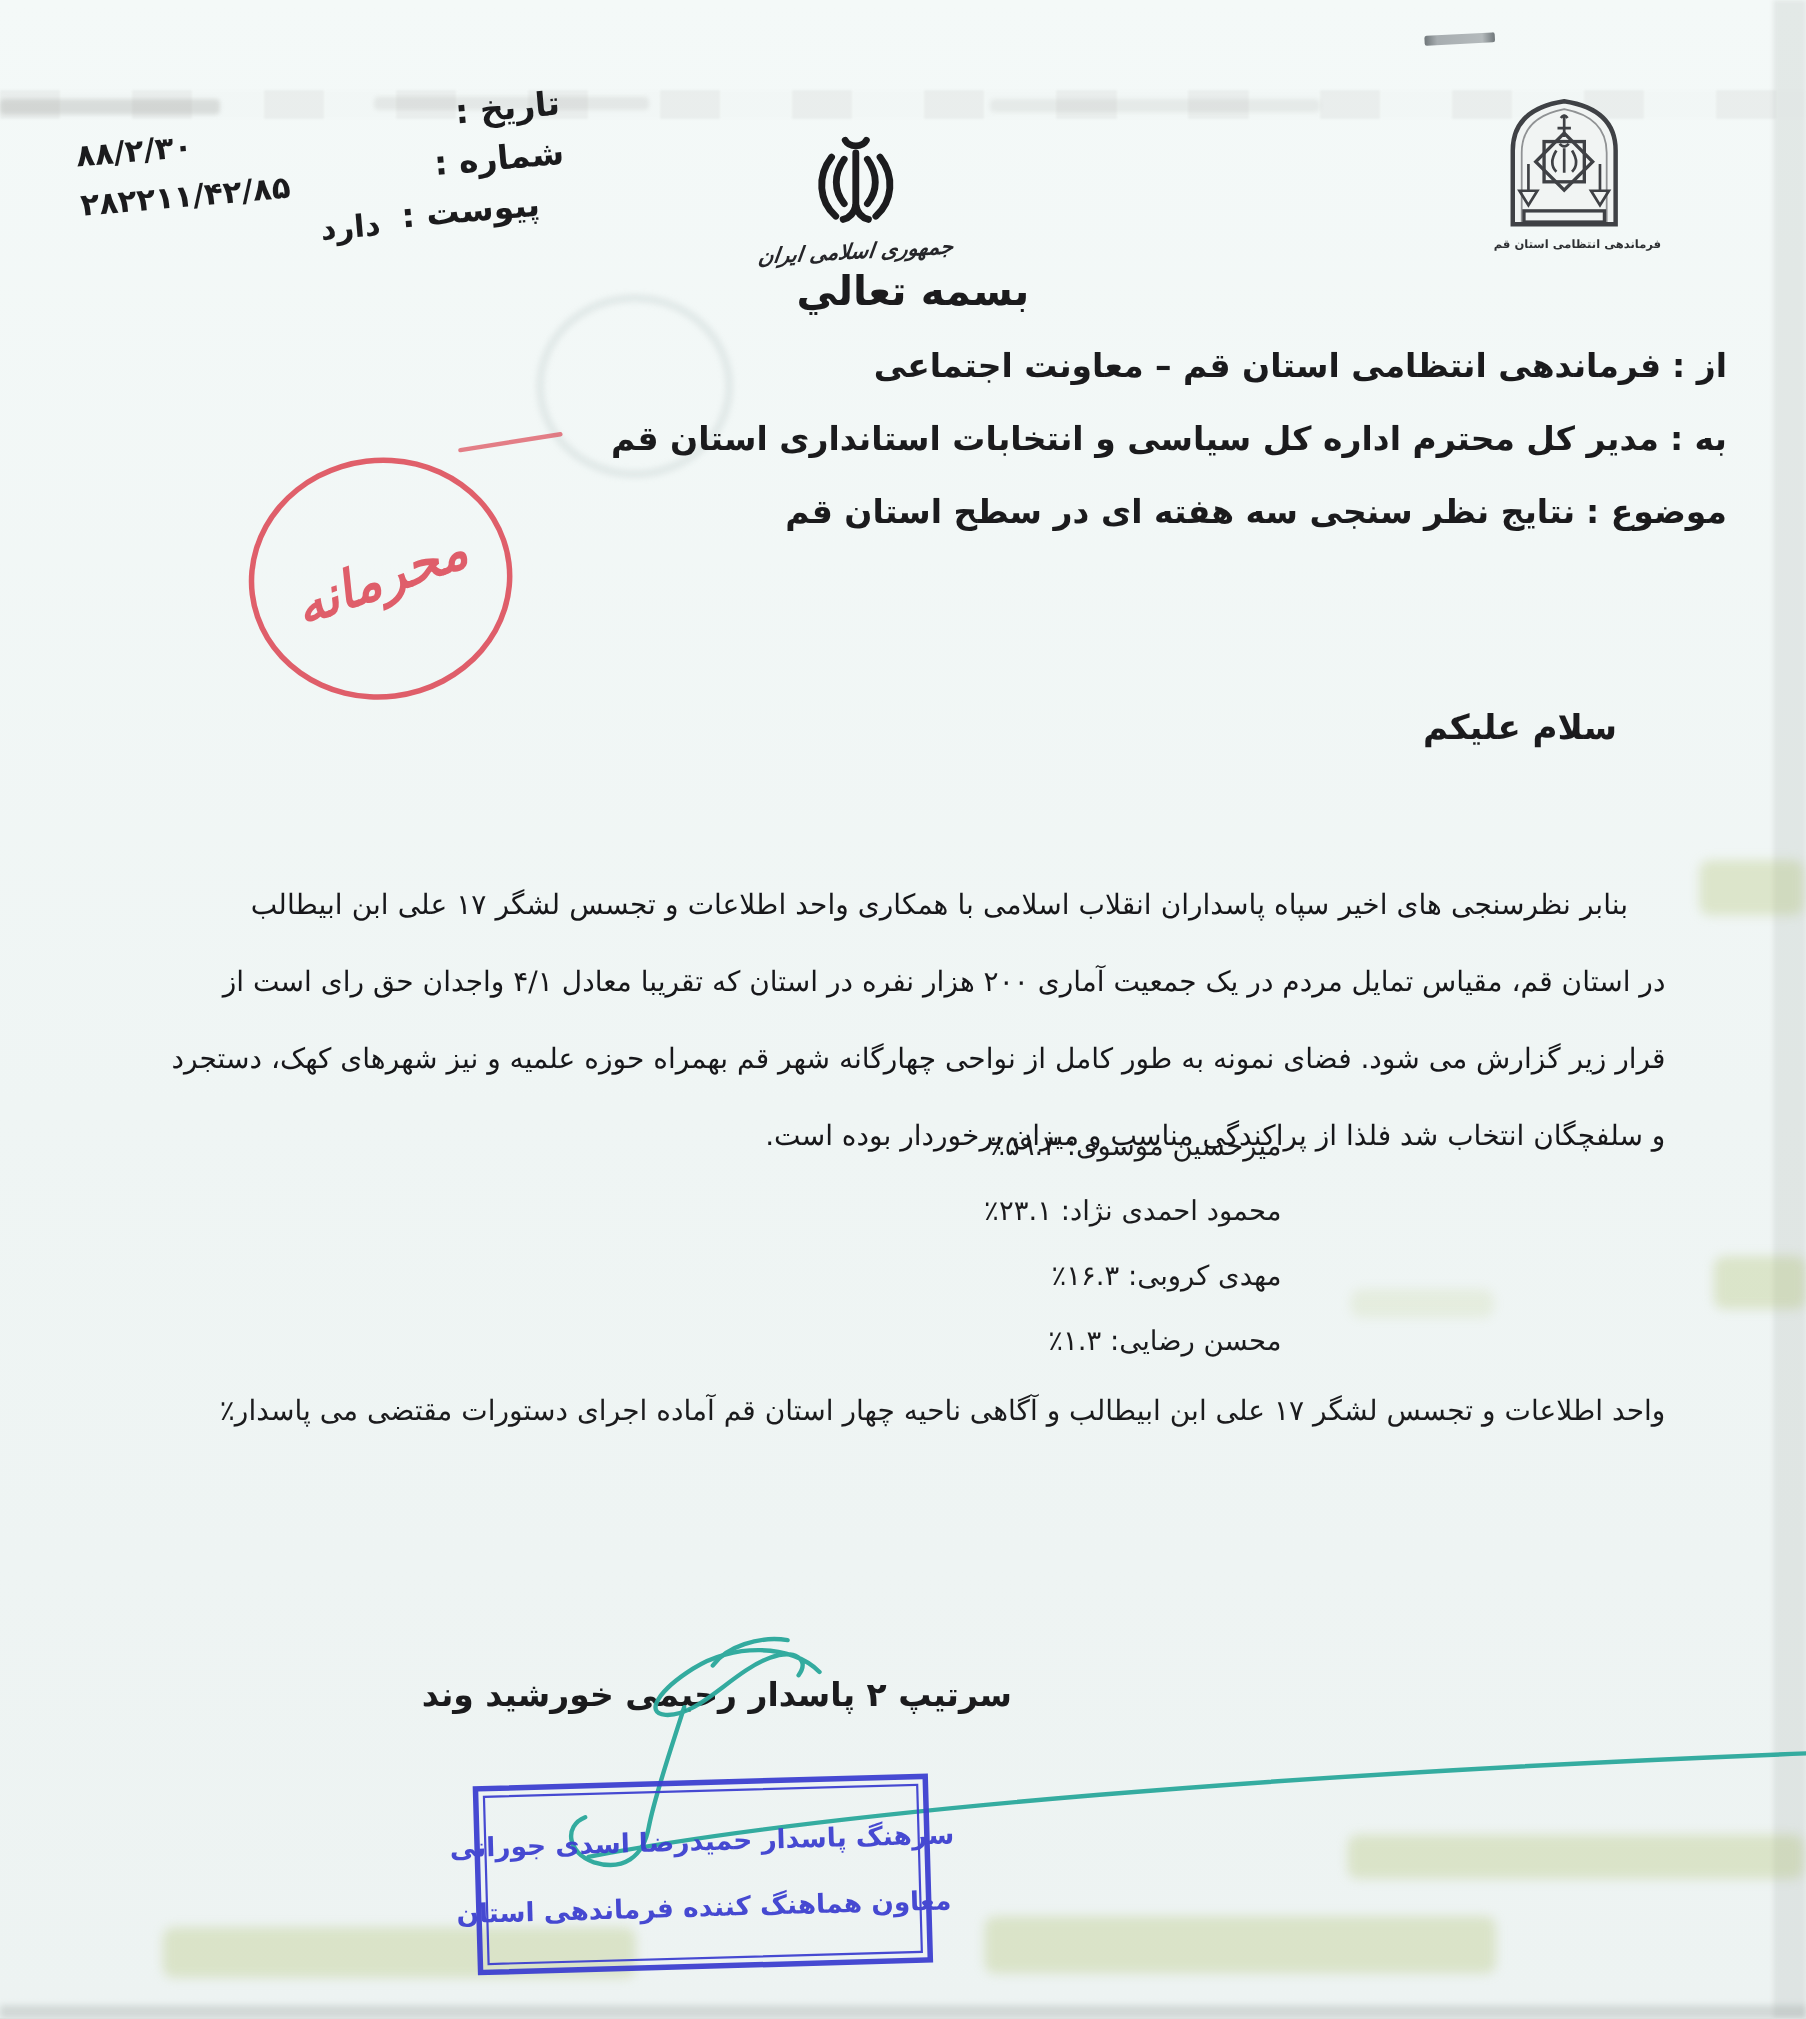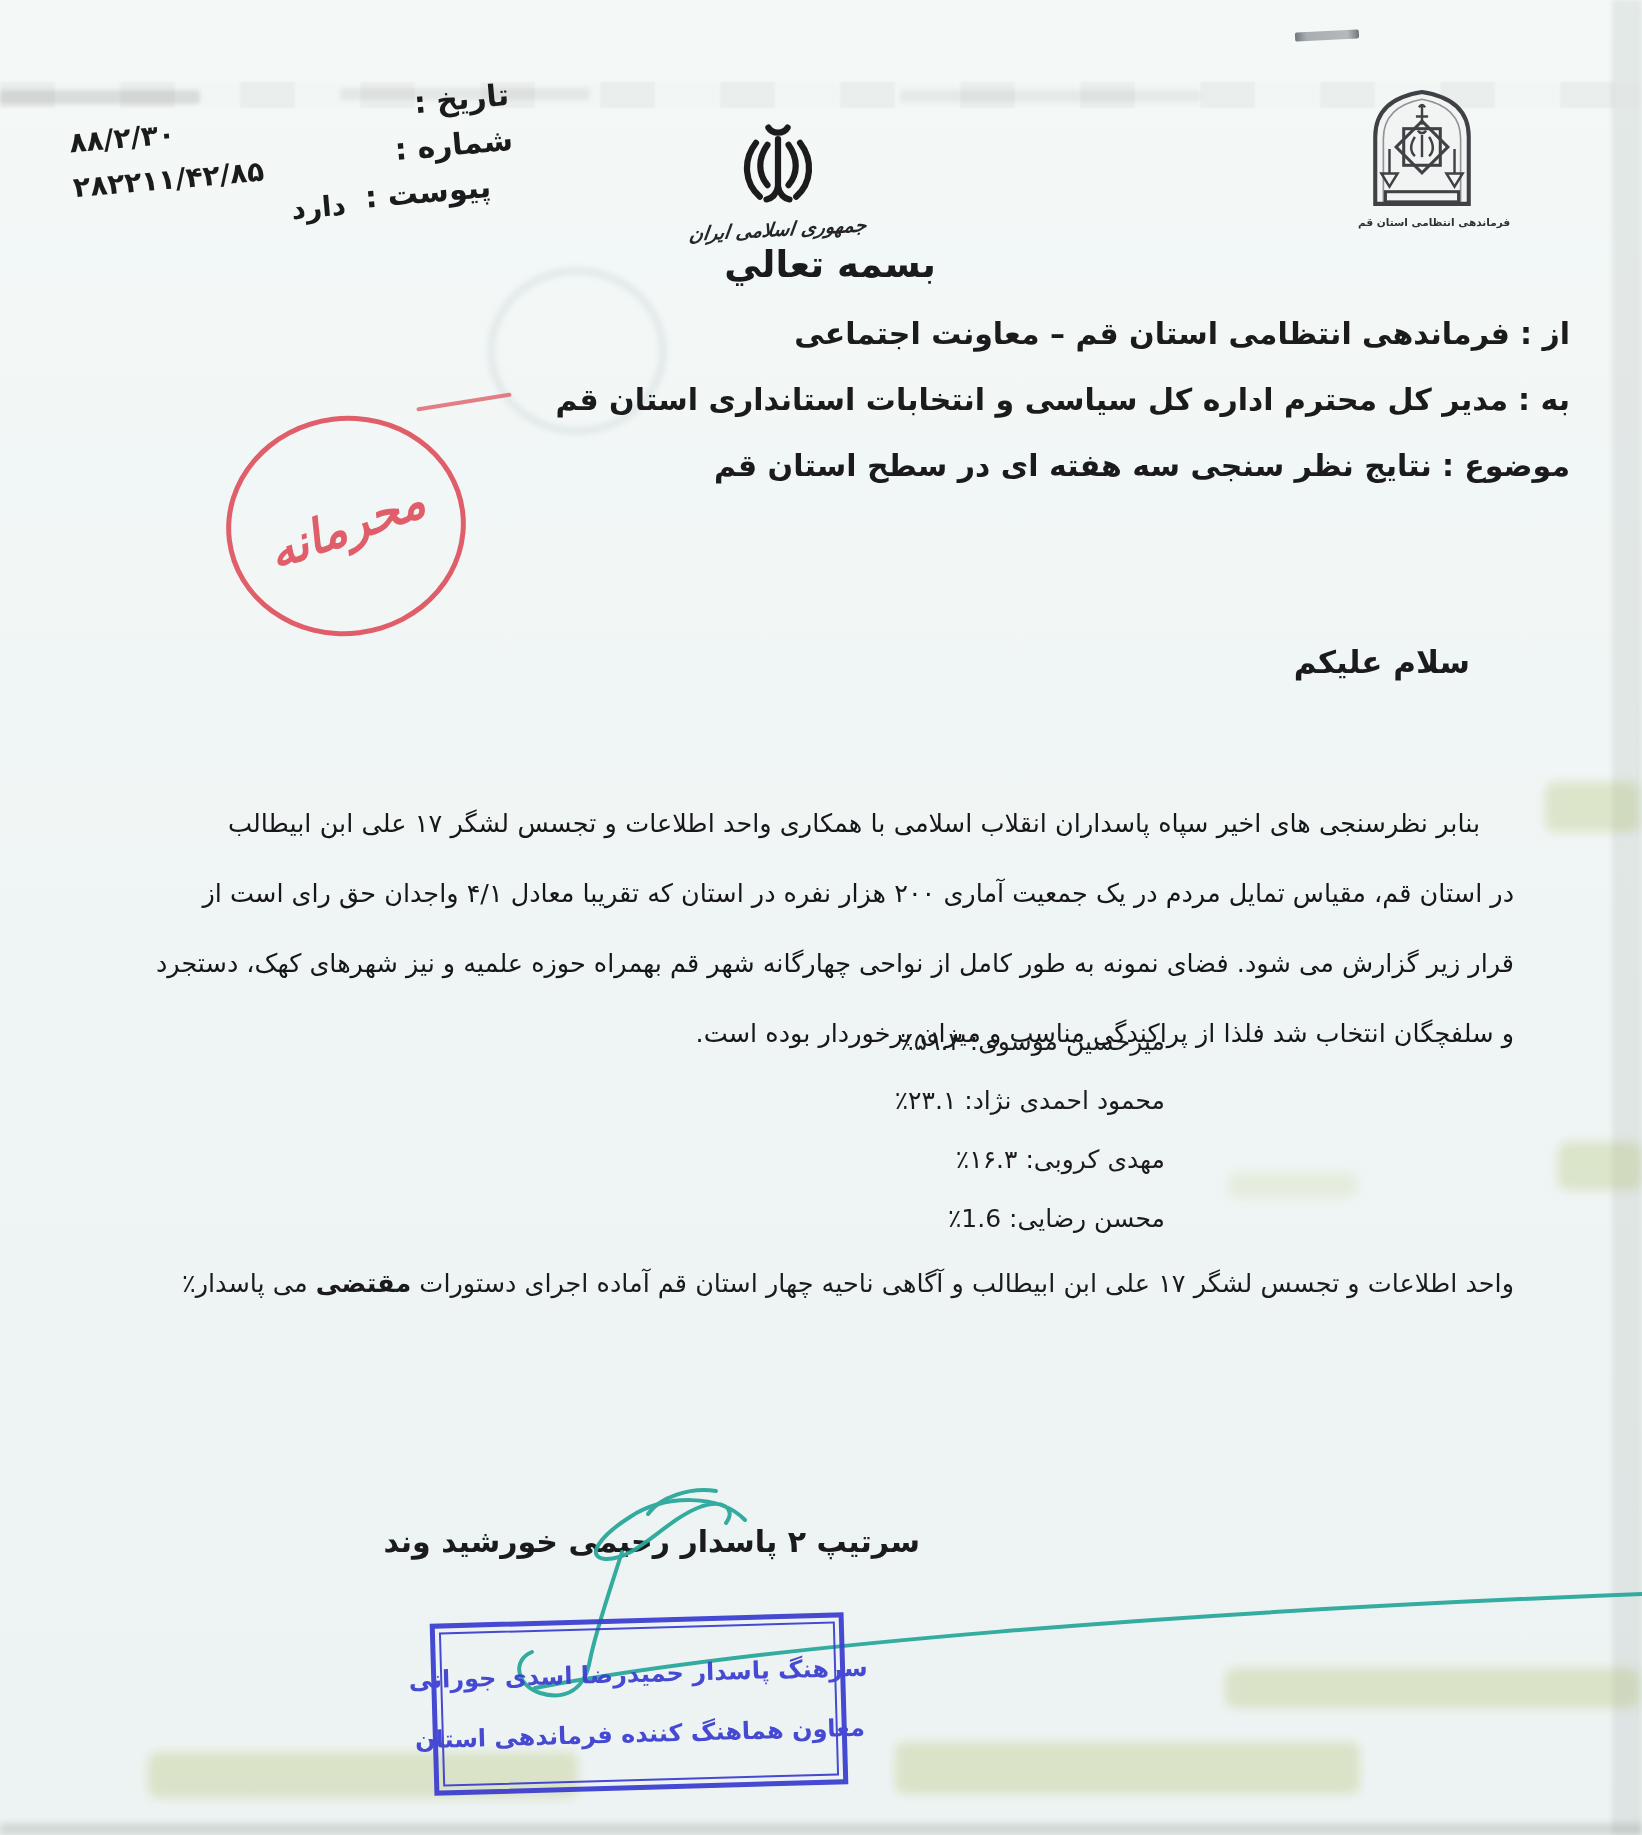--- a/index.html
+++ b/index.html
@@ -51,21 +51,21 @@
   .body-par{position:absolute;right:128px;top:788px;width:1286px;direction:rtl;font-size:25.5px;color:#17171a;}
   .bline{height:70px;line-height:70px;text-align:justify;text-align-last:justify;white-space:nowrap;}
   .bline.first{text-indent:34px;}
   .bline.last{text-align-last:right;}
   
   .polls{position:absolute;right:477px;top:1012px;direction:rtl;font-size:25px;text-align:right;}
   .poll-row{height:59px;line-height:59px;white-space:nowrap;}
   
   .closing{position:absolute;right:128px;top:1252px;width:1288px;direction:rtl;font-size:25.5px;
     height:62px;line-height:62px;text-align:justify;text-align-last:justify;white-space:nowrap;}
-  .closing b{font-weight:bold;}
+  .closing b{font-weight:normal;}
   
   .sig-title{position:absolute;right:742px;top:1428px;font-size:30px;font-weight:bold;direction:rtl;white-space:nowrap;}
   .sig-name{position:absolute;right:722px;top:1524px;font-size:30px;font-weight:bold;direction:rtl;white-space:nowrap;}
   .sig-svg{position:absolute;inset:0;pointer-events:none;}
   
   .blue-stamp{position:absolute;left:432px;top:1618px;width:414px;height:172px;transform:rotate(-1.6deg);
     border:5px solid #3c3fd0;opacity:.94;padding:4px;}
   .blue-inner{width:100%;height:100%;border:2px solid #3c3fd0;display:flex;flex-direction:column;
     justify-content:space-evenly;align-items:center;}
   .blue-inner div{color:#3c3fd0;font-weight:bold;font-size:24px;direction:rtl;white-space:nowrap;}
@@ -180,21 +180,21 @@
     <div class="bline first" data-interactable="false">بنابر نظرسنجی های اخیر سپاه پاسداران انقلاب اسلامی با همکاری واحد اطلاعات و تجسس لشگر ۱۷ علی ابن ابیطالب</div>
     <div class="bline" data-interactable="false">در استان قم، مقیاس تمایل مردم در یک جمعیت آماری ۲۰۰ هزار نفره در استان که تقریبا معادل ۴/۱ واجدان حق رای است از</div>
     <div class="bline" data-interactable="false">قرار زیر گزارش می شود. فضای نمونه به طور کامل از نواحی چهارگانه شهر قم بهمراه حوزه علمیه و نیز شهرهای کهک، دستجرد</div>
     <div class="bline last" data-interactable="false">و سلفچگان انتخاب شد فلذا از پراکندگی مناسب و میزان برخوردار بوده است.</div>
   </div>
 
   <div class="polls" data-interactable="false">
     <div class="poll-row" data-interactable="false">میرحسین موسوی: ۵۹.۳٪</div>
     <div class="poll-row" data-interactable="false">محمود احمدی نژاد: ۲۳.۱٪</div>
     <div class="poll-row" data-interactable="false">مهدی کروبی: ۱۶.۳٪</div>
-    <div class="poll-row" data-interactable="false">محسن رضایی: 1.6٪</div>
+    <div class="poll-row" data-interactable="false">محسن رضایی: ۱.۳٪</div>
   </div>
 
   <div class="closing" data-interactable="false">
     <span data-interactable="false">واحد اطلاعات و تجسس لشگر ۱۷ علی ابن ابیطالب و آگاهی ناحیه چهار استان قم آماده اجرای دستورات </span><b data-interactable="false">مقتضی</b><span data-interactable="false"> می پاسدار٪</span>
   </div>
 
   <div class="sig-name" data-interactable="false">سرتیپ ۲ پاسدار رحیمی خورشید وند</div>
   <svg class="sig-svg" viewBox="0 0 1642 1835" data-interactable="false">
     <g fill="none" stroke="#2aa89b" stroke-width="4" stroke-linecap="round" opacity=".95">
       <path d="M745 1520 C720 1494,665 1494,630 1517 C600 1536,585 1557,605 1559 C635 1561,665 1520,700 1507 C722 1499,737 1508,726 1523"></path>

